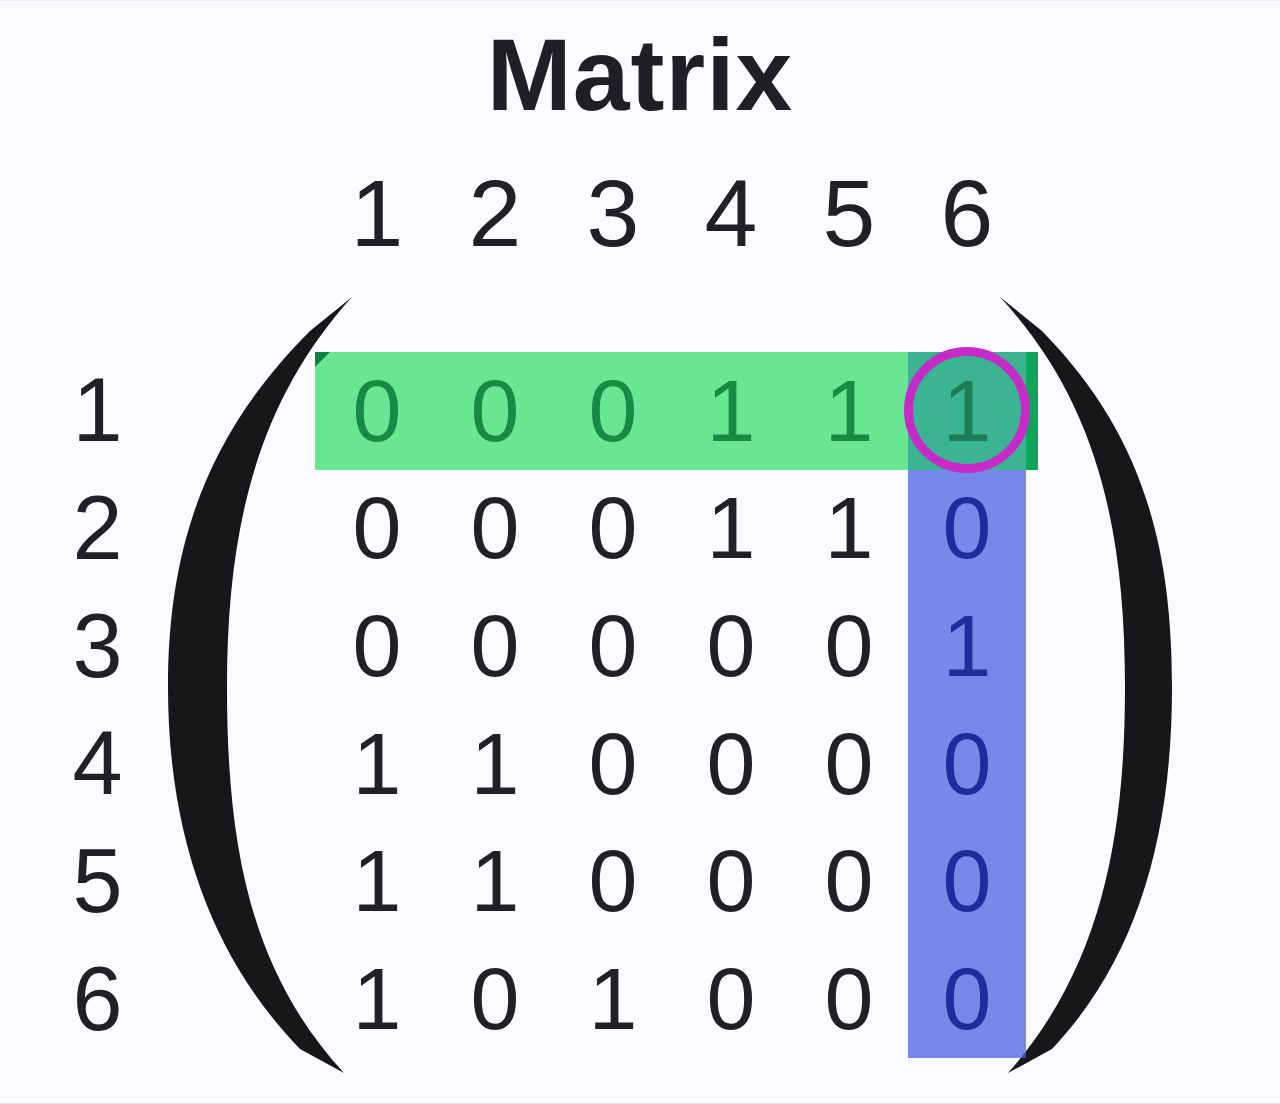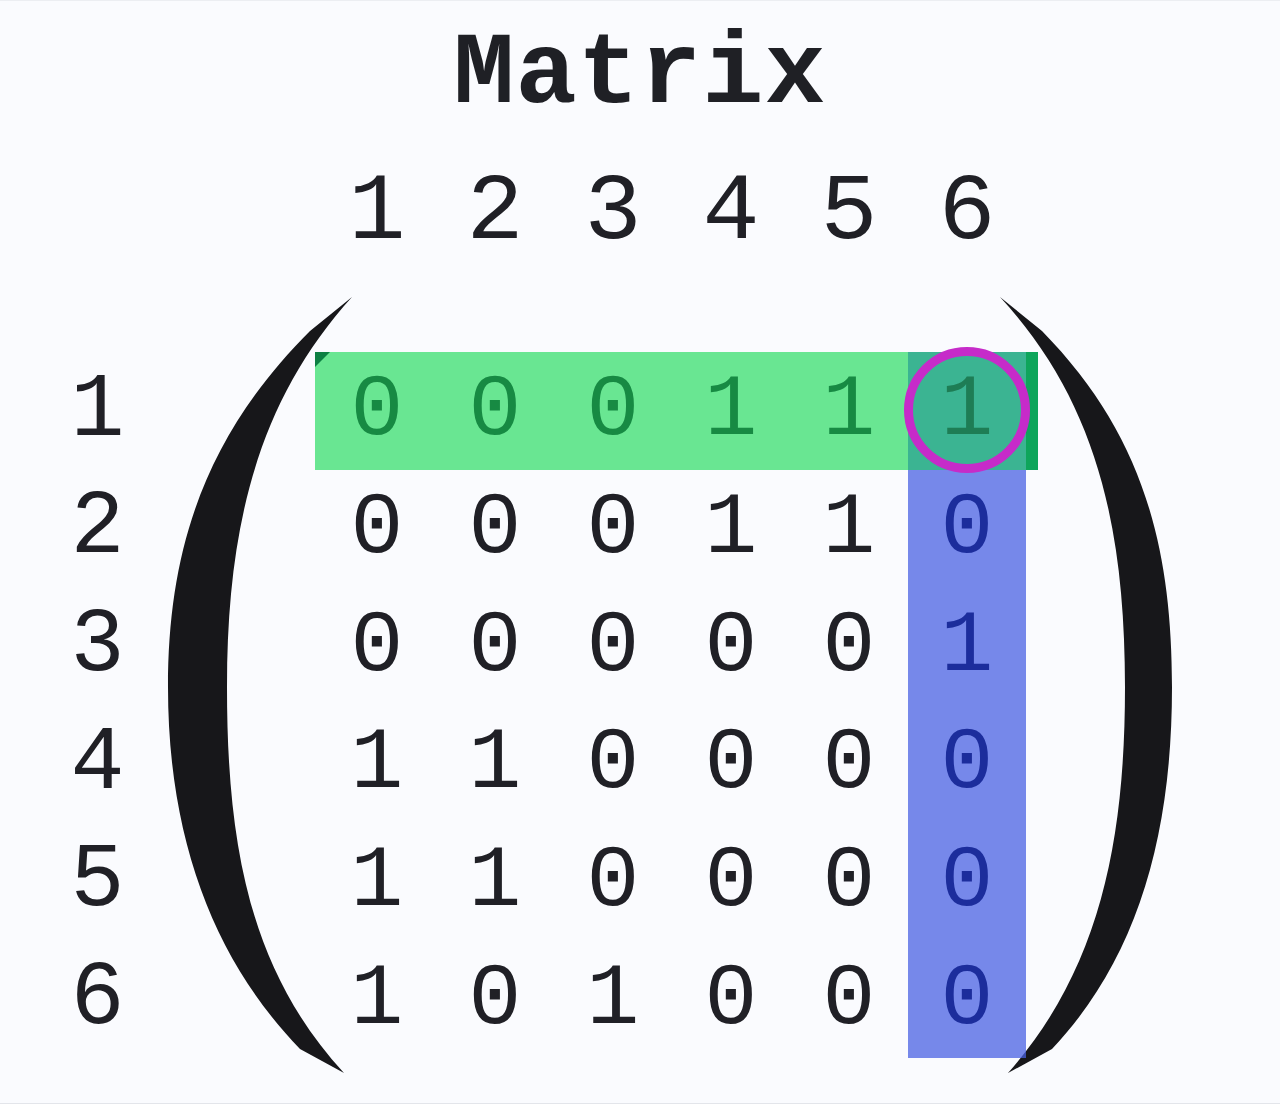--- a/index.html
+++ b/index.html
@@ -1,19 +1,19 @@
 <!DOCTYPE html>
 <html><head>
 <meta charset="utf-8">
 <style>
   html,body{margin:0;padding:0;background:#e9eaee;}
   #stage{
     position:relative;width:1280px;height:1104px;
     background:#fafbfe;overflow:hidden;
-    font-family:Liberation Mono, monospace;
+    font-family:Liberation Sans, sans-serif;
     border-top:1px solid #eceef2;border-bottom:1px solid #e3e5ea;
     box-sizing:border-box;
   }
   .title{
     position:absolute;left:0;top:16px;width:1280px;
     text-align:center;font-size:102px;font-weight:bold;
     color:#1f2025;letter-spacing:1px;
   }
   
   .paren-svg{position:absolute;left:0;top:0;z-index:1;}

